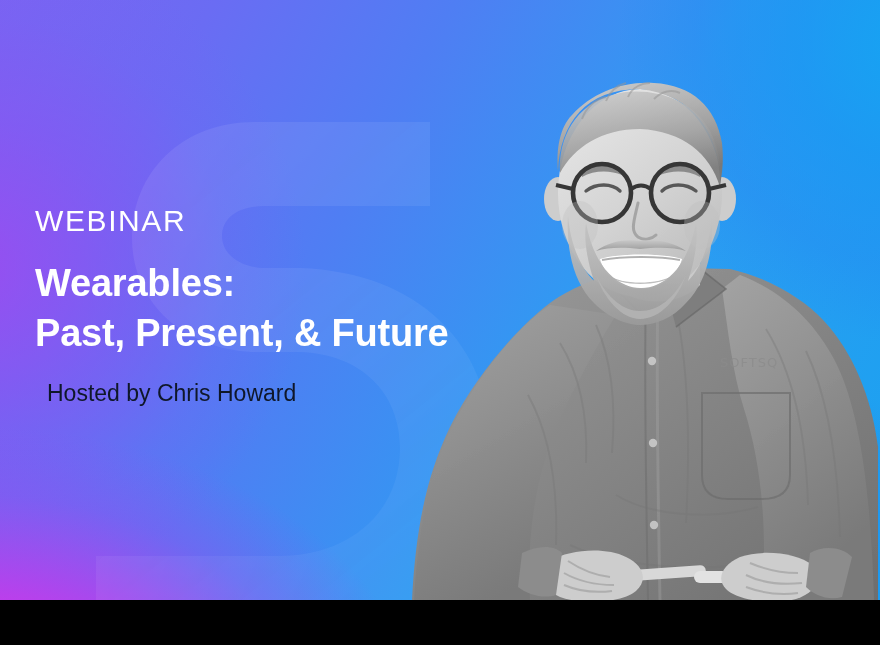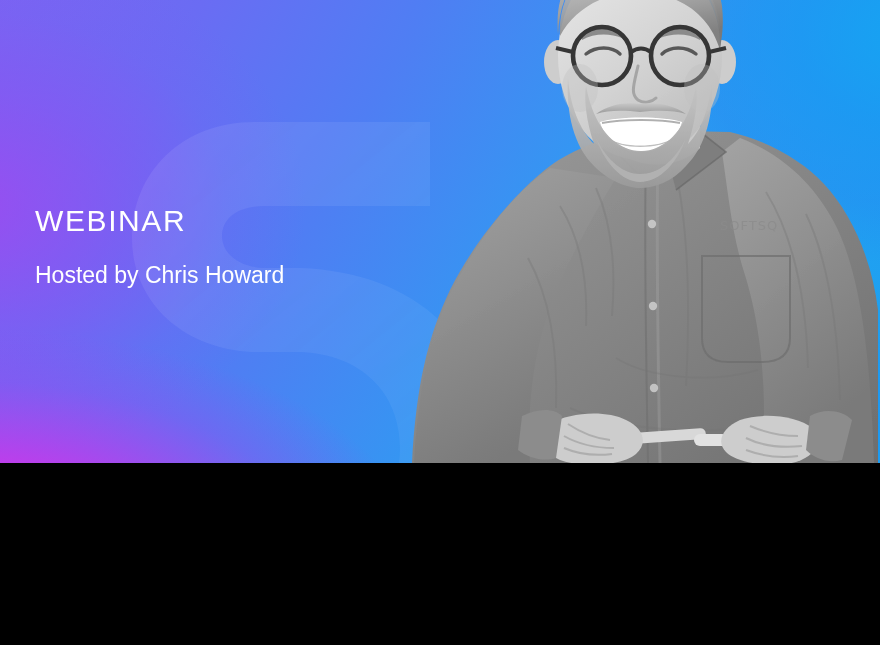--- a/index.html
+++ b/index.html
@@ -6,21 +6,21 @@
   html, body {
     margin: 0;
     padding: 0;
     background: #000;
   }
   * { box-sizing: border-box; }
 
   .banner {
     position: relative;
     width: 880px;
-    height: 463px;
+    height: 600px;
     overflow: hidden;
     font-family: "Liberation Sans", "DejaVu Sans", sans-serif;
     -webkit-font-smoothing: antialiased;
     background: #5a6bf0;
   }
 
   
   .bg-base {
     position: absolute;
     inset: 0;
@@ -112,25 +112,25 @@
   .headline {
     margin: 0;
     font-size: 38px;
     line-height: 50px;
     font-weight: 800;
     letter-spacing: -0.2px;
     color: #ffffff;
   }
   .headline .ln { display: block; white-space: nowrap; }
   .subcopy {
-    margin: 18px 0 0 0;
+    margin: 18px 0 0 12px;
     font-size: 23px;
     line-height: 34px;
     font-weight: 400;
-    color: #ffffff;
+    color: #0f172a;
   }
   .subcopy .ln { display: block; white-space: nowrap; }
 
   
   .presenter {
     position: absolute;
     right: 0;
     bottom: 0;
     width: 470px;
     height: 525px;
@@ -394,19 +394,23 @@
 
         <path fill="#8c8c8c" d="M 112 478 C 128 470 144 470 152 478 L 146 520 C 134 524 118 520 108 512 Z"></path>
         <path fill="#8c8c8c" d="M 400 478 C 414 470 432 472 442 482 L 432 522 C 418 526 404 520 396 512 Z"></path>
       </g>
     </svg>
   </div>
 
   <div class="copy">
     <div class="eyebrow">WEBINAR</div>
 
+    <h1 class="headline">
+      <span class="ln">Wearables:</span>
+      <span class="ln">Past, Present, &amp; Future</span>
+    </h1>
 
     <p class="subcopy">
       <span class="ln">Hosted by Chris Howard</span>
     </p>
   </div>
 
 </div>
 
 </body></html>

